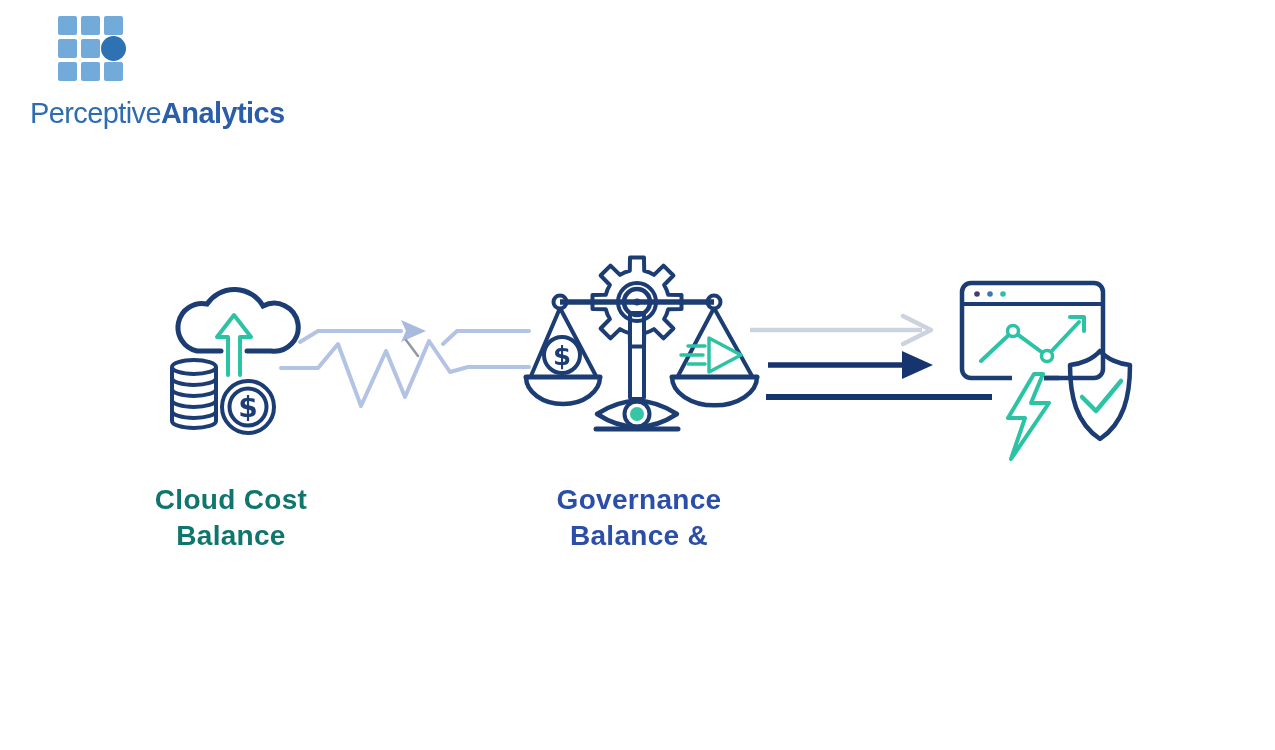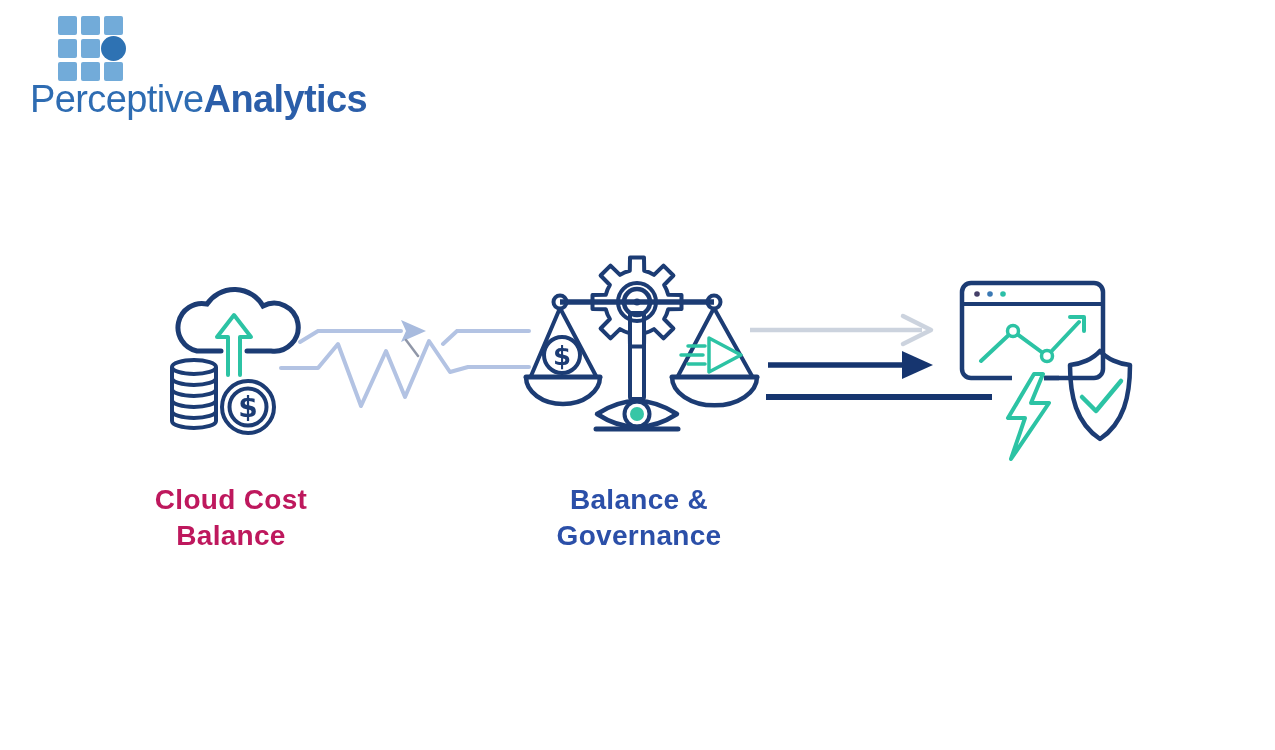--- a/index.html
+++ b/index.html
@@ -5,26 +5,26 @@
   html,body{margin:0;padding:0;background:#e8e8e8;}
   .canvas{
     position:relative;width:1275px;height:750px;background:#ffffff;
     overflow:hidden;font-family:"Liberation Sans",sans-serif;
   }
   
   .logo{position:absolute;left:30px;top:16px;}
   .logo-grid{margin-left:28px;display:grid;grid-template-columns:repeat(3,19px);grid-auto-rows:19px;gap:4px;width:65px;}
   .logo-grid i{display:block;background:#72abd9;border-radius:2px;}
   .logo-grid i.dot{background:#2e72b3;border-radius:50%;width:25px;height:25px;margin:-3px;}
-  .logo-text{margin-top:1px;font-size:38px;color:#2e6cb2;letter-spacing:-0.6px;line-height:34px;white-space:nowrap;}
+  .logo-text{margin-top:15px;font-size:29px;color:#2e6cb2;letter-spacing:-0.6px;line-height:34px;white-space:nowrap;}
   .logo-text .lb{font-weight:700;color:#2b5ea9;}
   
   .stage-label{position:absolute;top:482px;font-size:28px;font-weight:700;line-height:36px;text-align:center;letter-spacing:0.3px;}
   .stage-label span{display:block;}
-  .lbl-1{left:56px;width:350px;color:#be185d;}
+  .lbl-1{left:56px;width:350px;color:#0f766e;}
   .lbl-2{left:464px;width:350px;color:#2b4fa8;}
   .lbl-3{left:835px;width:400px;color:#1e3a70;}
   
   .art{position:absolute;left:0;top:0;}
   .navy-stroke{stroke:#1c3c74;fill:none;}
   text.coin-glyph{font-family:"DejaVu Sans",sans-serif;font-weight:bold;fill:#1c3c74;text-anchor:middle;}
 </style>
 </head>
 <body>
 
@@ -141,17 +141,17 @@
         <path d="M1082,397 L1096,411 L1121,381" stroke="#2cc3a4" stroke-width="4.5" fill="none" stroke-linecap="round" stroke-linejoin="round"></path>
       </g>
     </g>
   </svg>
 
   <div class="stage-label lbl-1">
     <span>Cloud Cost</span>
     <span>Balance</span>
   </div>
   <div class="stage-label lbl-2">
+    <span>Governance</span>
     <span>Balance &amp;</span>
-    <span>Governance</span>
   </div>
 
 </div>
 
 </body></html>

